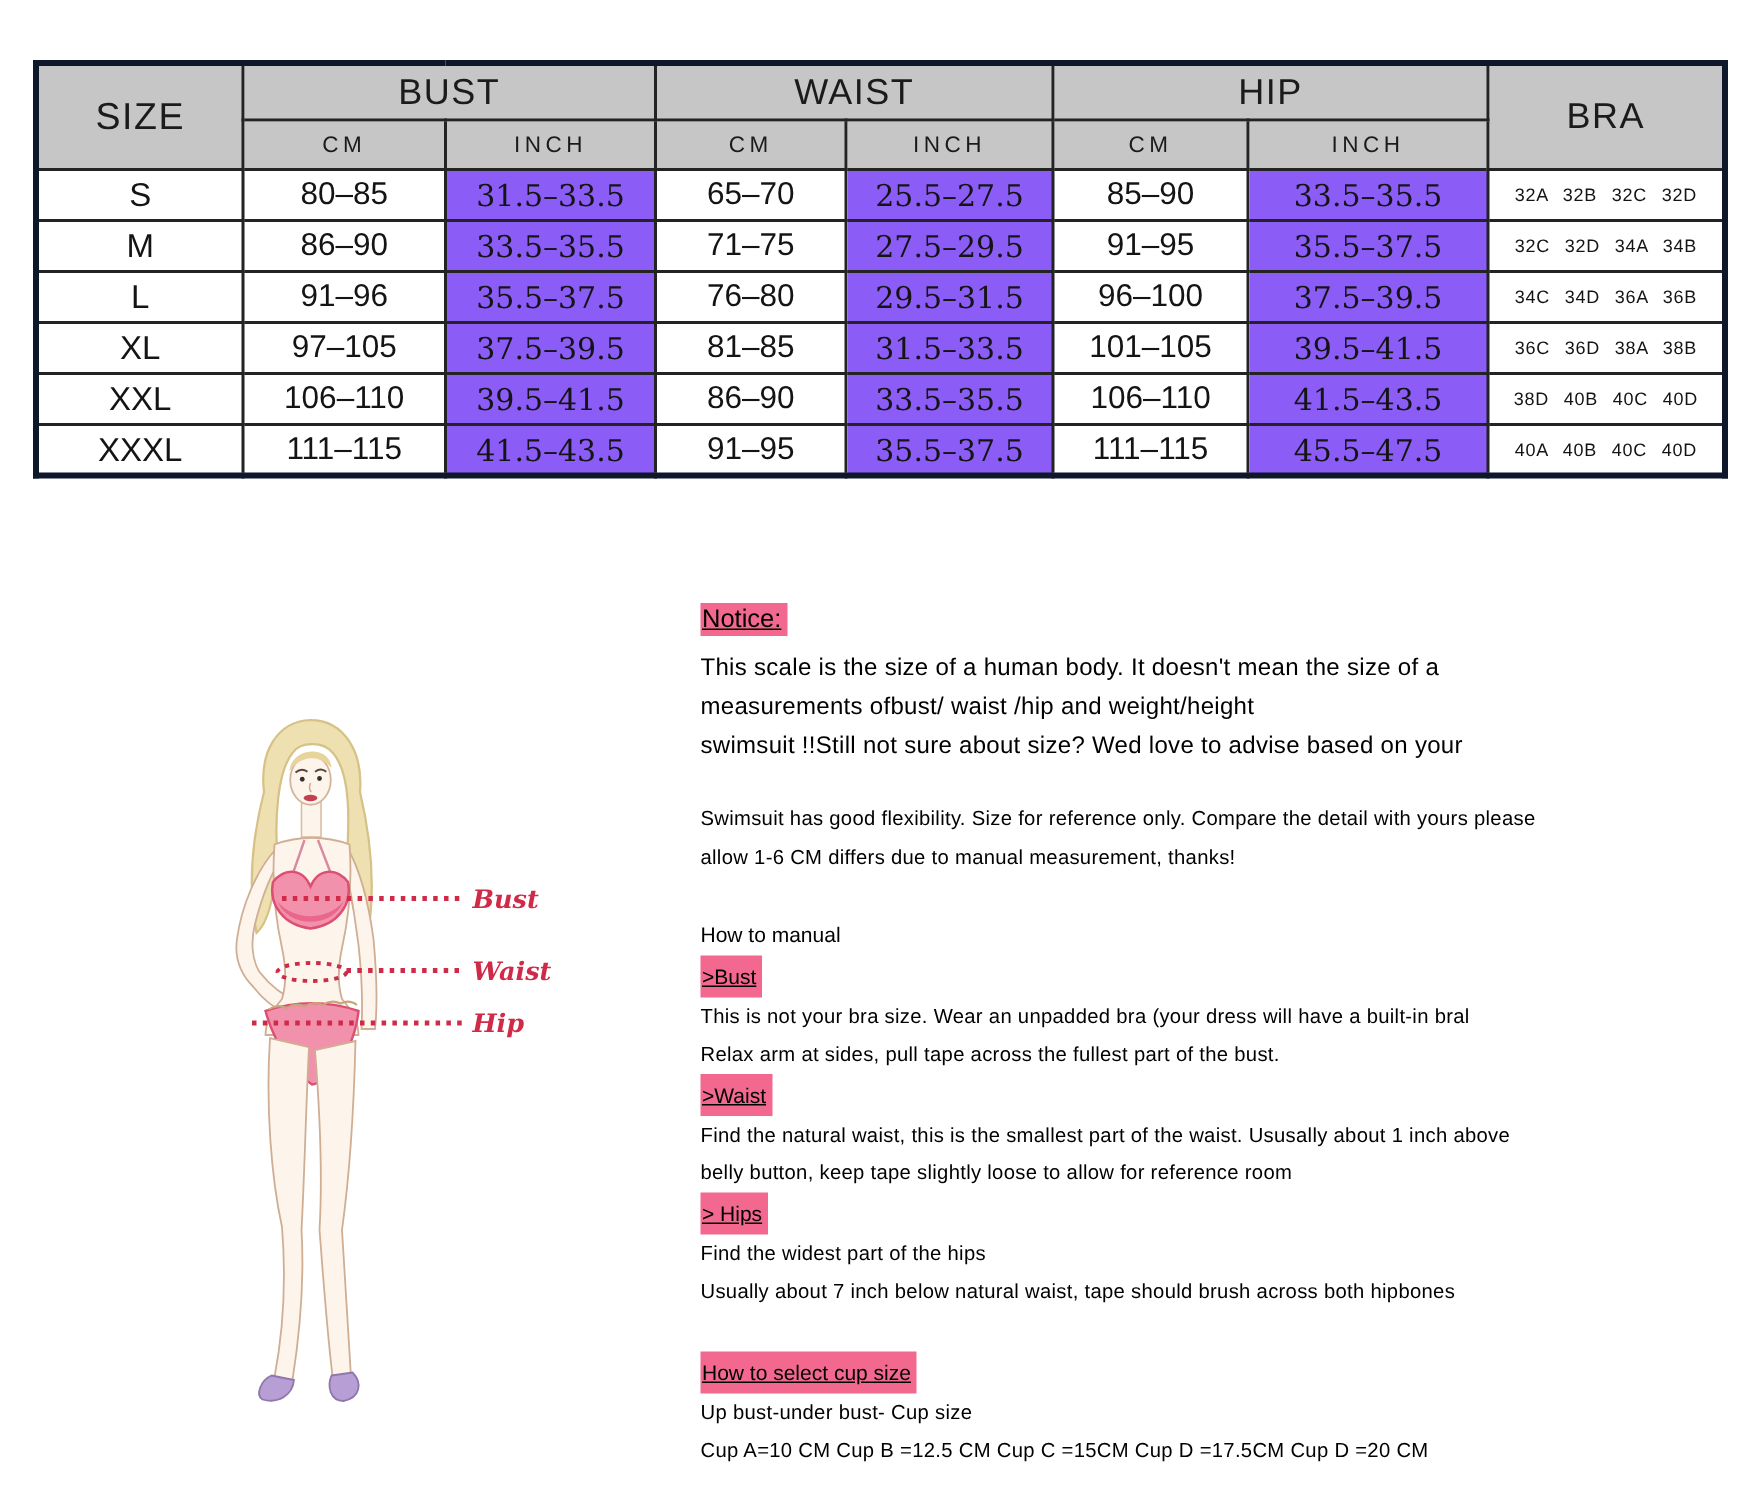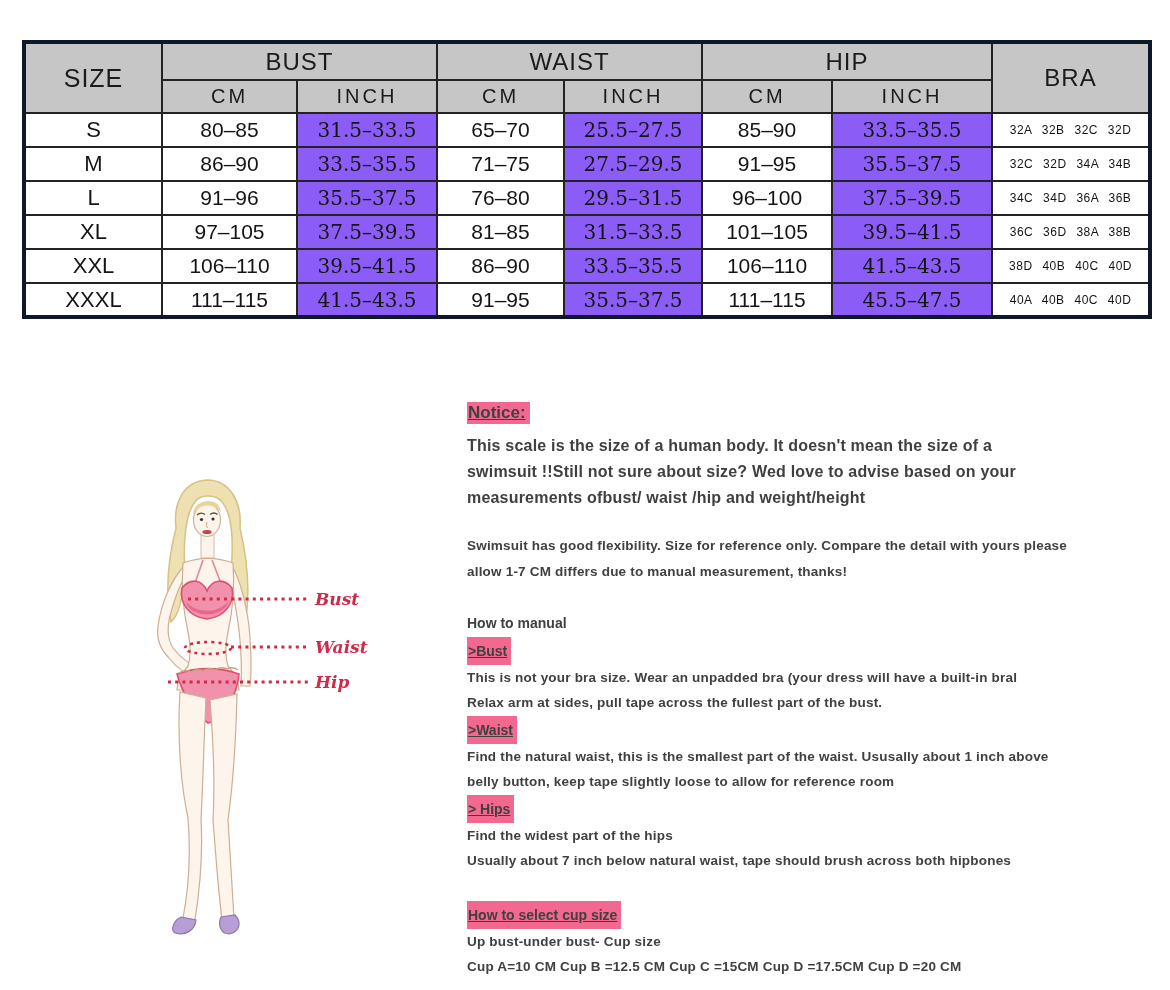--- a/index.html
+++ b/index.html
@@ -26,21 +26,21 @@
     vertical-align: middle;
     overflow: hidden;
     white-space: nowrap;
   }
   .size-table th {
     background: #c6c6c6;
     font-weight: normal;
     color: #1b1b1b;
   }
   th.group { font-size: 24px; letter-spacing: 1px; height: 38px; }
-  th.sub   { font-size: 20px; letter-spacing: 3px; height: 33px; }
+  th.sub   { font-size: 15px; letter-spacing: 3px; height: 33px; }
   th.corner { font-size: 25px; letter-spacing: 1px; }
   .size-table td { font-size: 21px; height: 34px; color: #141414; }
   td.size-col { font-size: 22px; }
   td.inch {
     background: #8b5cf6;
     font-family: "DejaVu Serif", serif;
     font-size: 20px;
   }
   td.bra { font-size: 12px; word-spacing: 6px; letter-spacing: .5px; }
 
@@ -57,21 +57,21 @@
     font-family: "DejaVu Serif", serif;
     font-style: italic;
     font-weight: bold;
     font-size: 17px;
     fill: #cf2b49;
   }
 
   
   .notice-wrap {
     position: absolute; left: 467px; top: 402px; width: 660px;
-    font-weight: bold; color: #404040;
+    font-weight: normal; color: #000000;
   }
   .notice-wrap div { white-space: nowrap; }
   .hl {
     display: inline-block;
     background: #f2688f;
     text-decoration: underline;
     padding: 1px 4px 1px 1px;
   }
   .n-title { font-size: 17px; margin-bottom: 9px; }
   .p1 { font-size: 16px; line-height: 26px; letter-spacing: .2px; }
@@ -227,26 +227,26 @@
     <text class="script-label" x="175" y="137">Bust</text>
     <text class="script-label" x="175" y="185">Waist</text>
     <text class="script-label" x="175" y="220">Hip</text>
   </svg>
 </div>
 
 <div class="notice-wrap">
   <div class="n-title"><span class="hl">Notice:</span></div>
 
   <div class="p1">This scale is the size of a human body. It doesn't mean the size of a</div>
+  <div class="p1">measurements ofbust/ waist /hip and weight/height</div>
   <div class="p1">swimsuit !!Still not sure about size? Wed love to advise based on your</div>
-  <div class="p1">measurements ofbust/ waist /hip and weight/height</div>
 
   <div class="sp20"></div>
   <div class="p2">Swimsuit has good flexibility. Size for reference only. Compare the detail with yours please</div>
-  <div class="p2">allow 1-7 CM differs due to manual measurement, thanks!</div>
+  <div class="p2">allow 1-6 CM differs due to manual measurement, thanks!</div>
 
   <div class="sp24"></div>
   <div class="m-head">How to manual</div>
 
   <div class="m-sub"><span class="hl">&gt;Bust</span></div>
   <div class="m-line">This is not your bra size. Wear an unpadded bra (your dress will have a built-in bral</div>
   <div class="m-line">Relax arm at sides, pull tape across the fullest part of the bust.</div>
 
   <div class="m-sub"><span class="hl">&gt;Waist</span></div>
   <div class="m-line">Find the natural waist, this is the smallest part of the waist. Ususally about 1 inch above</div>

